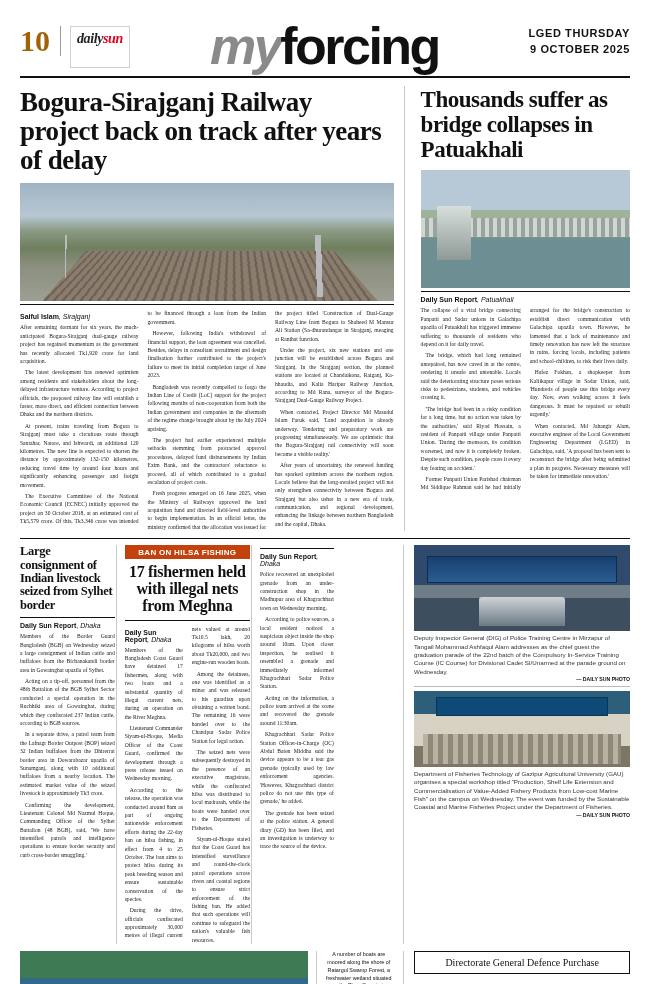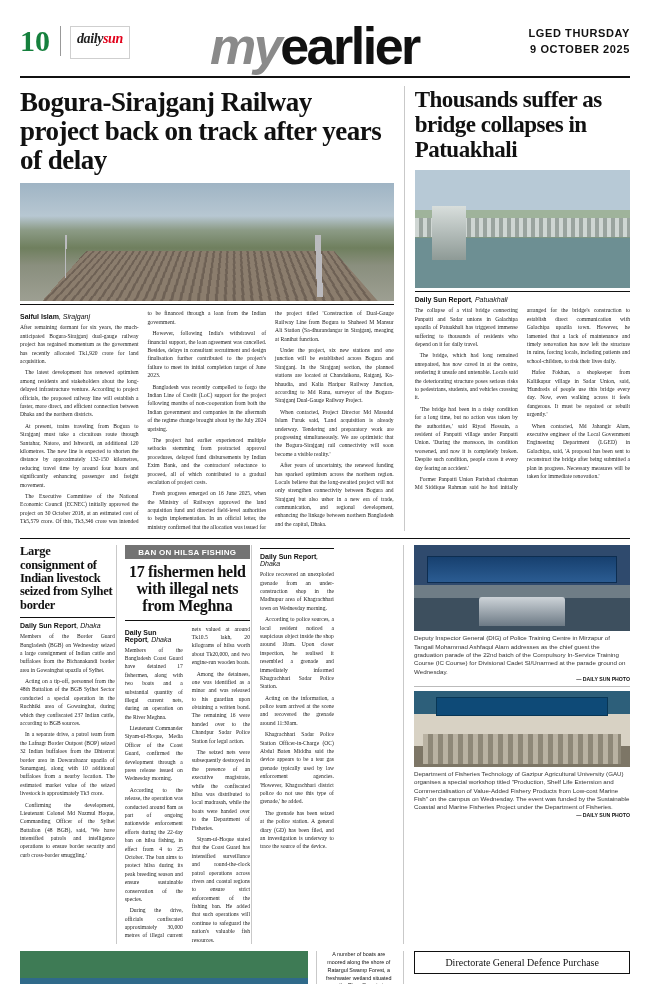--- a/index.html
+++ b/index.html
@@ -10,46 +10,46 @@
     font-family: "Liberation Serif", serif;
     color: #111;
     overflow: hidden;
   }
   .page { position: relative; width:650px; height:984px; padding: 22px 20px 10px 20px; }
 
   
   .masthead { position: relative; height: 56px; border-bottom: 2px solid #111; }
   .pagenum {
     position:absolute; left:0; top:2px;
-    font-family:"Liberation Serif", serif; font-size: 30px; font-weight:700; color:#15803d;
+    font-family:"Liberation Serif", serif; font-size: 30px; font-weight:700; color:#a16207;
   }
   .pagenum-rule { position:absolute; left:40px; top:4px; width:1px; height:30px; background:#999; }
   .dailysun-logo {
     position:absolute; left:50px; top:4px;
-    border:1px solid #cfcfcf; padding:3px 6px 12px 6px; line-height:1;
+    border:1px solid #cfcfcf; padding:3px 6px 21px 6px; line-height:1;
   }
   .dailysun-logo .d1 { font-family:"Liberation Serif", serif; font-style:italic; font-weight:700; font-size:14px; color:#222; letter-spacing:-0.4px;}
   .dailysun-logo .d2 { font-family:"Liberation Serif", serif; font-style:italic; font-weight:700; font-size:14px; color:#e2001a; letter-spacing:-0.4px;}
   .section-title {
     position:absolute; left:190px; top:-6px;
     font-family:"Liberation Sans", sans-serif; font-weight:700; font-size:52px; letter-spacing:-2.5px;
     color:#111;
   }
   .section-title .my { color:#8a8a8a; font-style:italic; font-weight:700; }
   .dateline {
     position:absolute; right:0; top:4px; text-align:right;
     font-family:"Liberation Sans", sans-serif; font-size:11px; font-weight:700; letter-spacing:0.6px; color:#111;
     line-height:1.45;
   }
 
   
   .content { position:relative; margin-top:8px; }
   .topzone { display:flex; gap:10px; }
   .left-top { width: 380px; }
-  .right-top { width: 230px; border-left:1px solid #c9c9c9; padding-left:10px; }
+  .right-top { width: 230px; border-left:1px solid #c9c9c9; padding-left:16px; }
 
   h1.headline {
     font-family:"Liberation Serif", serif;
     font-weight:700; font-size:27px; line-height:1.08; letter-spacing:-0.5px;
     margin: 2px 0 8px 0;
   }
   h1.headline.right { font-size: 23px; }
 
   .photo { width:100%; background:#b9c6ce; position:relative; overflow:hidden; }
   .cap { font-family:"Liberation Sans", sans-serif; font-size:6.2px; line-height:1.35; color:#333; padding:3px 0 0 0; }
@@ -72,21 +72,21 @@
   .mid-c3 { width:84px; border-left:1px solid #c9c9c9; padding-left:8px; }
   .mid-c4 { width:68px; }
   .mid-right { width:230px; border-left:1px solid #c9c9c9; padding-left:10px; }
 
   h2.hd { font-family:"Liberation Serif", serif; font-weight:700; line-height:1.07; margin:0 0 5px 0; letter-spacing:-0.3px; }
   .hd-sm { font-size:12.5px; }
   .hd-md { font-size:16px; }
   .hd-xs { font-size:11px; }
 
   .kicker {
-    background:#737373; color:#fff; font-family:"Liberation Sans", sans-serif;
+    background:#c2410c; color:#fff; font-family:"Liberation Sans", sans-serif;
     font-weight:700; font-size:8px; letter-spacing:0.3px; text-align:center; padding:2.5px 0; margin-bottom:4px;
   }
 
   
   .ph-rail {
     height:118px;
     background:
       linear-gradient(180deg,#9fb4c4 0%, #b7c7d2 28%, #8c9b86 40%, #6f7f5e 55%, #8a8f7e 70%, #9d9f92 100%);
     position:relative;
   }
@@ -167,21 +167,21 @@
 
 <div class="page">
 
   <div class="masthead">
     <div class="pagenum">10</div>
     <div class="pagenum-rule"></div>
     <div class="dailysun-logo">
       <span class="d1">daily</span><span class="d2">sun</span>
     </div>
     <div class="section-title">
-      <span class="my">my</span><span>earlier</span>
+      <span class="my">my</span><span>forcing</span>
     </div>
     <div class="dateline">
       <div>LGED THURSDAY</div>
       <div>9 OCTOBER 2025</div>
     </div>
   </div>
 
   <div class="content">
 
     <div class="topzone">

